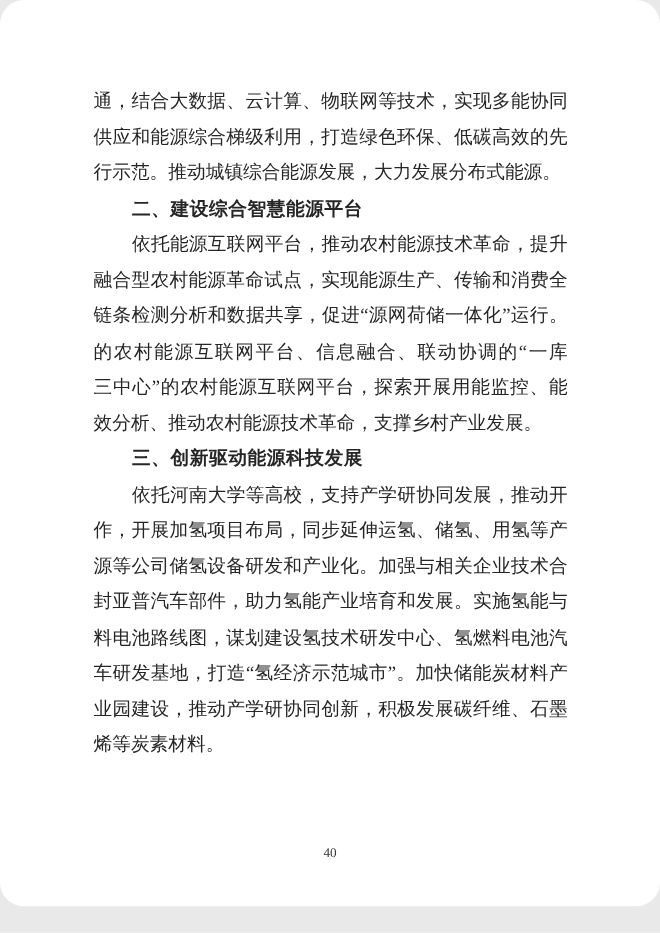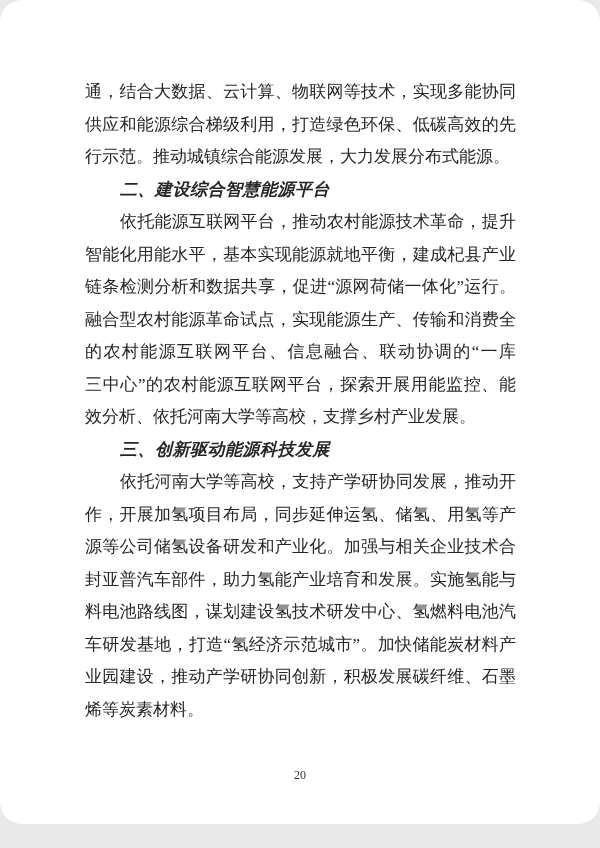--- a/index.html
+++ b/index.html
@@ -35,21 +35,20 @@
   .line.just {
     white-space: normal;
     text-align-last: justify;
   }
   .line.indent {
     padding-left: 35px;
   }
   .line.heading {
     font-weight: bold;
     letter-spacing: 0.5px;
-    font-style: italic;
   }
   .page-number {
     position: absolute;
     top: 767px;
     left: 0;
     width: 100%;
     text-align: center;
     font-size: 12px;
     line-height: 16px;
     color: #333333;
@@ -58,30 +57,29 @@
 </head>
 <body>
 
 <div class="page">
   <div class="text-block">
       <div class="line just">通，结合大数据、云计算、物联网等技术，实现多能协同</div>
       <div class="line just">供应和能源综合梯级利用，打造绿色环保、低碳高效的先</div>
       <div class="line">行示范。推动城镇综合能源发展，大力发展分布式能源。</div>
       <div class="line heading indent">二、建设综合智慧能源平台</div>
       <div class="line indent just">依托能源互联网平台，推动农村能源技术革命，提升</div>
-      <div class="line just">智能化用能水平，基本实现能源就地平衡，建成杞县产业</div>
+      <div class="line just">融合型农村能源革命试点，实现能源生产、传输和消费全</div>
       <div class="line just">链条检测分析和数据共享，促进“源网荷储一体化”运行。</div>
-      <div class="line just">融合型农村能源革命试点，实现能源生产、传输和消费全</div>
       <div class="line just">的农村能源互联网平台、信息融合、联动协调的“一库</div>
       <div class="line just">三中心”的农村能源互联网平台，探索开展用能监控、能</div>
-      <div class="line">效分析、依托河南大学等高校，支撑乡村产业发展。</div>
+      <div class="line">效分析、推动农村能源技术革命，支撑乡村产业发展。</div>
       <div class="line heading indent">三、创新驱动能源科技发展</div>
       <div class="line indent just">依托河南大学等高校，支持产学研协同发展，推动开</div>
       <div class="line just">作，开展加氢项目布局，同步延伸运氢、储氢、用氢等产</div>
       <div class="line just">源等公司储氢设备研发和产业化。加强与相关企业技术合</div>
       <div class="line just">封亚普汽车部件，助力氢能产业培育和发展。实施氢能与燃</div>
       <div class="line just">料电池路线图，谋划建设氢技术研发中心、氢燃料电池汽</div>
       <div class="line just">车研发基地，打造“氢经济示范城市”。加快储能炭材料产</div>
       <div class="line just">业园建设，推动产学研协同创新，积极发展碳纤维、石墨</div>
       <div class="line">烯等炭素材料。</div>
     </div>
-  <div class="page-number">20</div>
+  <div class="page-number">40</div>
 </div>
 
 </body></html>

